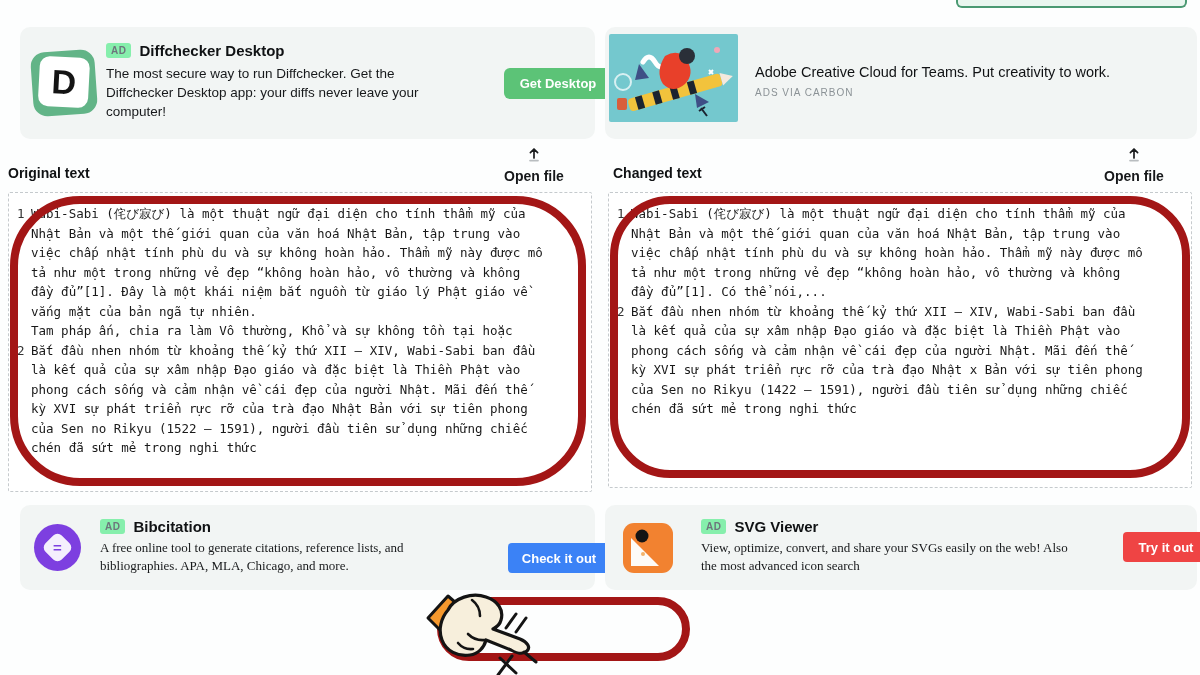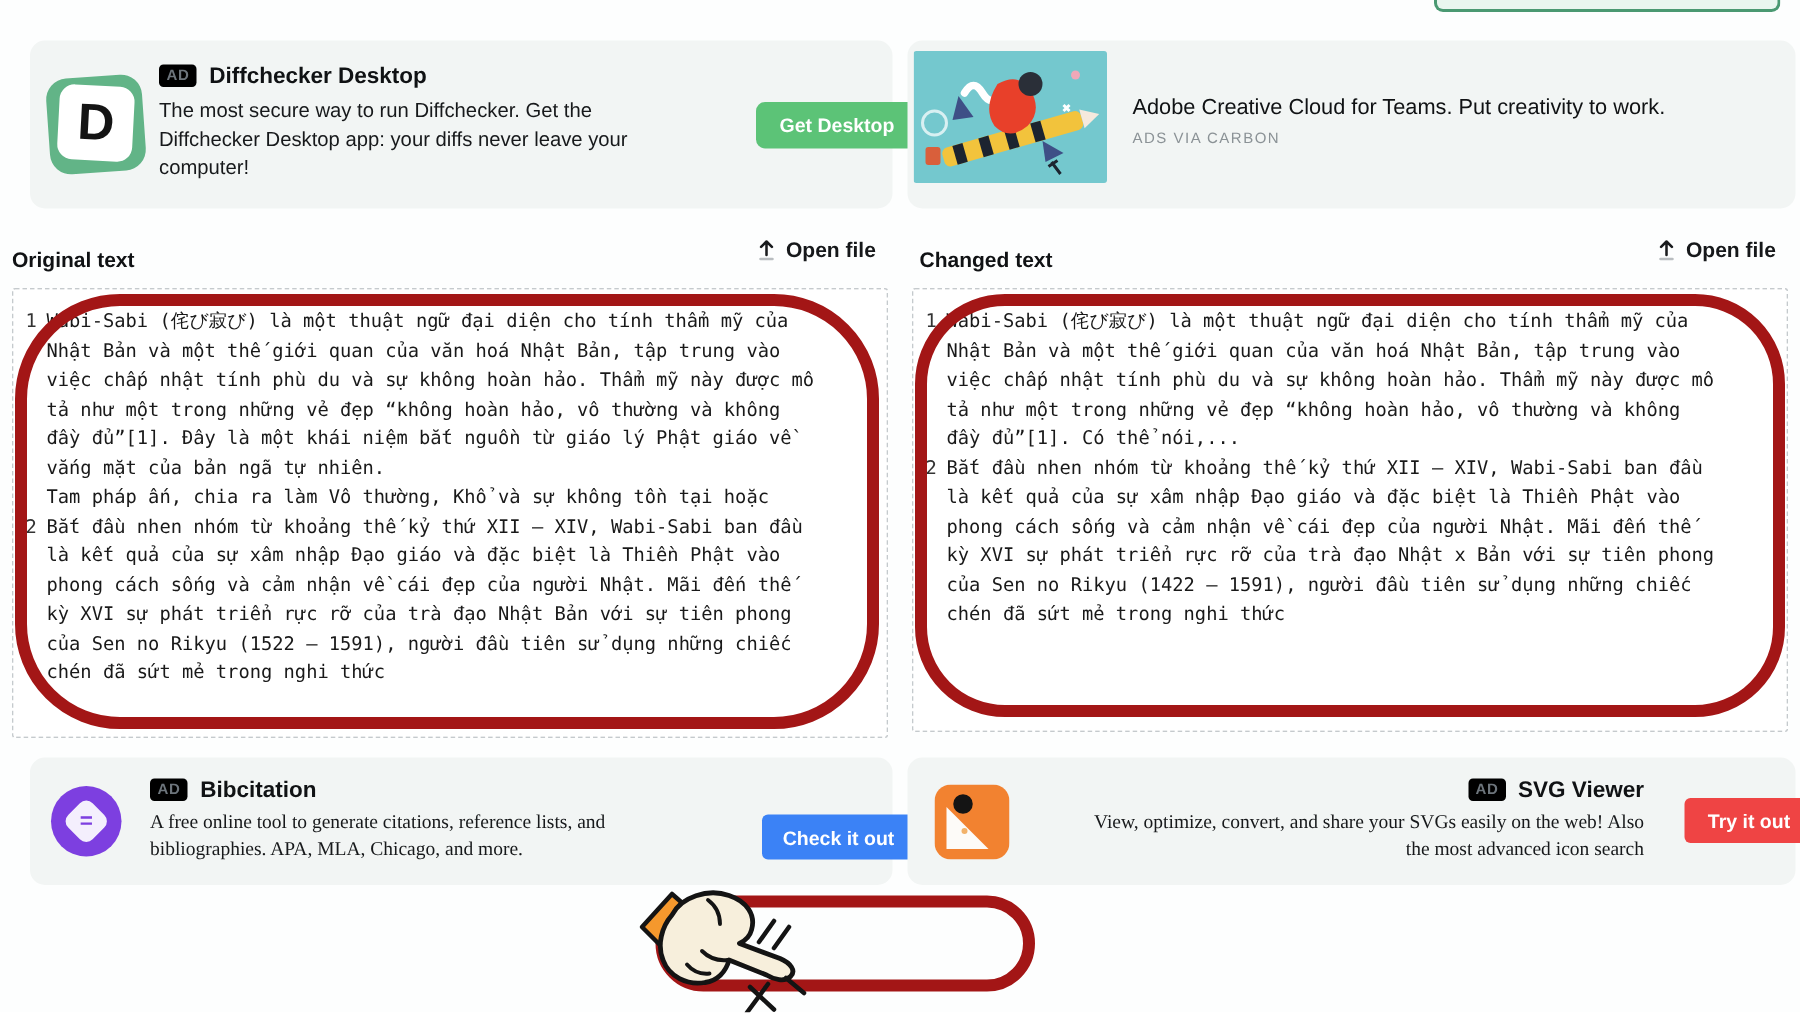--- a/index.html
+++ b/index.html
@@ -11,21 +11,21 @@
   .green-bar { position:absolute; left:956px; top:0; width:231px; height:8px;
     background:#e9f6ef; border:2px solid #4a9972; border-top:none; border-radius:0 0 6px 6px; }
 
   
   .adcard { position:absolute; background:#f2f5f4; border-radius:10px; }
   .ad-top-left  { left:20px;  top:27px; width:575px; height:112px; }
   .ad-top-right { left:605px; top:27px; width:592px; height:112px; }
   .ad-bot-left  { left:20px;  top:505px; width:575px; height:85px; }
   .ad-bot-right { left:605px; top:505px; width:592px; height:85px; }
 
-  .ad-badge { display:inline-block; background:#000000; color:#6d757c; font-size:10px;
+  .ad-badge { display:inline-block; background:#86efac; color:#6d757c; font-size:10px;
     font-weight:700; letter-spacing:.5px; padding:2px 5px; border-radius:3px; vertical-align:2px; margin-right:8px; }
   .ad-title { font-size:15px; font-weight:700; color:#101214; }
   .ad-desc  { font-size:13.5px; line-height:19px; color:#17191b; margin-top:4px; }
 
   
   .dc-logo { position:absolute; left:12px; top:24px; width:64px; height:64px;
     background:#62b487; border-radius:14px; transform:rotate(-4deg); }
   .dc-logo-inner { position:absolute; left:7px; top:6px; width:50px; height:50px;
     background:#fff; border-radius:10px; transform:rotate(7deg);
     display:flex; align-items:center; justify-content:center;
@@ -47,27 +47,27 @@
   
   .bib-icon { position:absolute; left:14px; top:19px; width:47px; height:47px; border-radius:50%;
     background:#7d3fe0; }
   .bib-diamond { position:absolute; left:12px; top:12px; width:23px; height:23px; background:#f4effd;
     border-radius:6px; transform:rotate(45deg); }
   .bib-eq { position:absolute; left:0; top:0; width:47px; height:47px; display:flex; align-items:center;
     justify-content:center; color:#7d3fe0; font-weight:800; font-size:15px; }
   .ad-bot-left .ad-body { position:absolute; left:80px; top:13px; width:360px; }
   .ad-bot-left .ad-desc, .ad-bot-right .ad-desc { font-size:13px; line-height:18px; margin-top:3px;font-family:Liberation Serif, serif; }
   .svgv-icon { position:absolute; left:18px; top:18px; width:50px; height:50px; }
-  .ad-bot-right .ad-body { position:absolute; left:106px; top:13px; width:385px;text-align:right; }
+  .ad-bot-right .ad-body { position:absolute; left:96px; top:13px; width:385px; }
 
   
   .panel-head { position:absolute; top:165px; height:20px; font-size:14px; font-weight:700; color:#101214; }
   .ph-left { left:8px; }  .ph-right { left:613px; }
-  .openfile { position:absolute; top:158px; display:flex; align-items:center; gap:6px;
-    font-size:14px; font-weight:700; color:#16181a; cursor:pointer; }
+  .openfile { position:absolute; top:147px; display:flex; align-items:center; gap:6px;
+    font-size:14px; font-weight:700; color:#16181a; cursor:pointer;flex-direction:column; }
   .of-left { left:504px; } .of-right { left:1104px; }
 
   
   .textpanel { position:absolute; top:192px; width:584px; height:300px; background:#fff;
     border:1px dashed #c5cacd; border-radius:2px; overflow:hidden;
     font-family:"DejaVu Sans Mono", monospace; font-size:12.5px; line-height:19.5px;
     padding:11px 6px 0 8px; color:#191919; }
   .tp-left { left:8px; } .tp-right { left:608px; height:296px; }
   .code-line { display:flex; white-space:pre; }
   .code-line .ln { width:14px; flex:0 0 14px; color:#333; }

